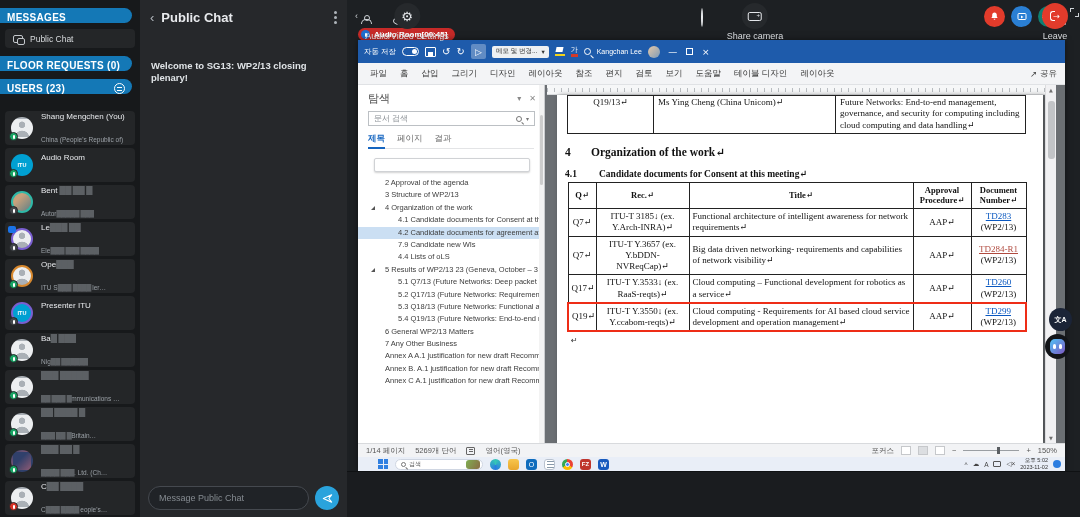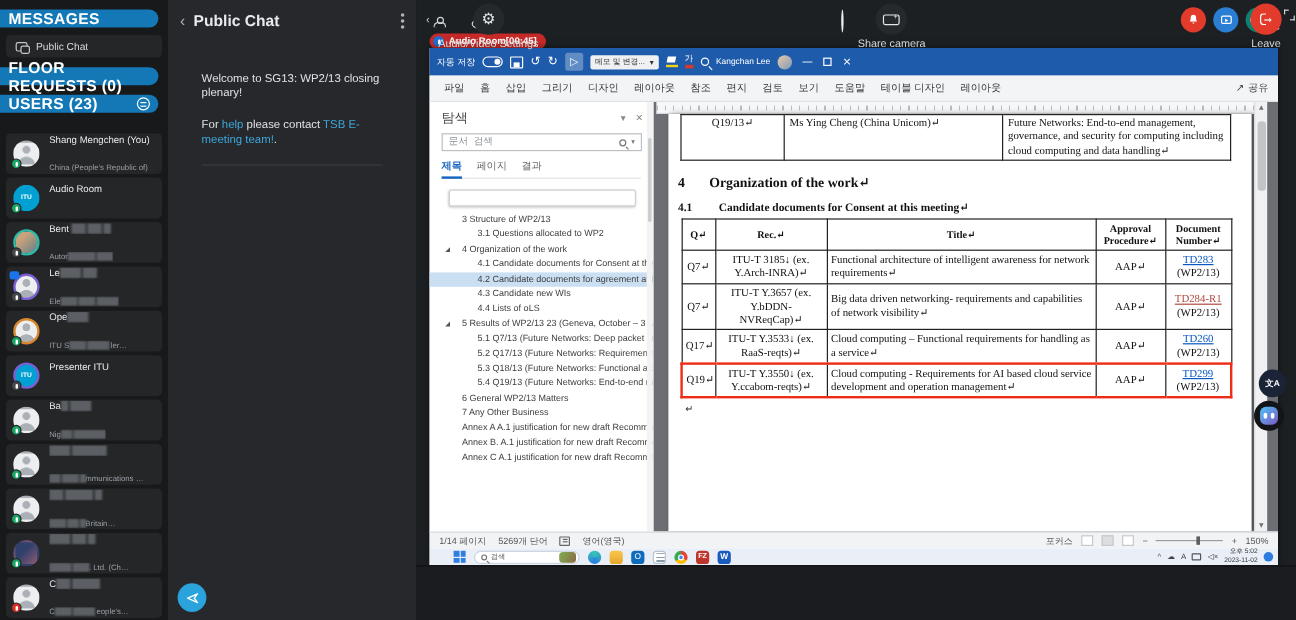--- a/index.html
+++ b/index.html
@@ -2,22 +2,22 @@
 <html><head>
 <meta charset="utf-8">
 <style>
   *{margin:0;padding:0;box-sizing:border-box}
   html,body{width:1080px;height:517px;overflow:hidden;background:#141619;
     font-family:"Liberation Sans","DejaVu Sans",sans-serif}
 
   
   #sidebar{position:absolute;left:0;top:0;width:140px;height:517px;background:#17191b}
   .s-head{height:15px;background:#1478b6;border-radius:0 8px 8px 0;margin:8px 8px 6px 0;
-    display:flex;align-items:center;justify-content:space-between;padding:0 7px;
-    font-size:13px;font-weight:bold;letter-spacing:.3px;color:#fff}
+    display:flex;align-items:flex-end;justify-content:space-between;padding:0 7px;
+    font-size:10px;font-weight:bold;letter-spacing:.3px;color:#fff}
   .s-item{height:19px;background:#242628;border-radius:4px;margin:0 5px 8px 5px;
     display:flex;align-items:center;gap:7px;padding:0 8px;color:#d7dadd;font-size:8.5px}
   .bub{width:10px;height:8px;border:1.2px solid #c3c7cb;border-radius:2px;position:relative}
   .bub::after{content:'';position:absolute;right:-3px;bottom:-3px;width:6px;height:5px;
     border:1.2px solid #c3c7cb;border-radius:2px;background:#242628}
   .ugear{width:11px;height:11px;border:1.2px solid #fff;border-radius:50%;position:relative}
   .ugear::before{content:'';position:absolute;left:2px;right:2px;top:3px;height:1px;background:#fff;box-shadow:0 3px 0 #fff}
   .user-list{position:absolute;top:111px;left:0;right:0;bottom:0;overflow:hidden}
   .u-card{height:34px;background:#242628;border-radius:4px;margin:0 5px 3px 5px;
     display:flex;align-items:center;gap:8px;padding:0 6px}
@@ -40,21 +40,21 @@
   .u-org{font-size:6.5px;color:#9aa0a6;white-space:nowrap;overflow:hidden}
   .redx{color:#5c6064;letter-spacing:-.5px;filter:blur(.7px);font-family:"DejaVu Sans",sans-serif}
 
   
   #chat{position:absolute;left:140px;top:0;width:207px;height:517px;background:#26282b}
   .c-head{display:flex;align-items:center;padding:9px 10px 4px 10px;color:#e8eaed}
   .c-back{font-size:13px;color:#aeb4ba;margin-right:7px}
   .c-title{font-size:13px;font-weight:bold}
   .kebab{margin-left:auto;width:3px}
   .kebab i{display:block;width:3px;height:3px;border-radius:50%;background:#aeb4ba;margin:2px 0}
-  .c-msg{margin:0 28px;font-size:9.5px;font-weight:normal;color:#dfe3e6;line-height:1.3}
+  .c-msg{margin:0 11px;font-size:9.5px;font-weight:bold;color:#dfe3e6;line-height:1.3}
   .m1{margin-top:30px}
   .m2{margin-top:14px;padding-bottom:14px;border-bottom:1px solid #3a3d41}
   .lnk{color:#3fa7dc}
   .c-input-row{position:absolute;left:8px;bottom:7px;right:8px;display:flex;align-items:center;gap:6px}
   .c-input{flex:1;height:24px;border-radius:13px;background:#202327;border:1px solid #45494f;
     color:#cfd3d7;font-size:9px;padding:0 10px;outline:none;font-family:inherit}
   .c-input::placeholder{color:#858b91}
   .send{width:24px;height:24px;border-radius:50%;background:#2aa3dc;flex:none;display:flex;
     align-items:center;justify-content:center}
 
@@ -109,21 +109,21 @@
     gap:13px;padding:0 12px;font-size:8.5px;color:#333}
   .w-share{margin-left:auto;display:flex;align-items:center;gap:3px;color:#444;font-family:"DejaVu Sans",sans-serif}
   .w-body{position:absolute;top:45px;left:0;right:0;bottom:28px;display:flex}
 
   
   .nav-pane{width:187px;background:#fff;border-right:1px solid #c9cbce;position:relative;overflow:hidden}
   .nav-h{display:flex;align-items:center;padding:6px 8px 2px 10px;font-size:11px;color:#4a4a4a}
   .nav-h .sp{margin-left:auto;color:#888;font-size:8px;font-family:"DejaVu Sans",sans-serif}
   .nav-h .sp+.sp{margin-left:8px}
   .nav-search{margin:3px 9px 0 10px;border:1px solid #bcc0c4;height:15px;display:flex;align-items:center;padding:0 5px;gap:4px}
-  .nav-search input{border:none;outline:none;flex:1;font-size:8px;color:#555;min-width:0;font-family:Liberation Mono, monospace}
+  .nav-search input{border:none;outline:none;flex:1;font-size:8px;color:#555;min-width:0;font-family:Liberation Serif, serif}
   .nav-search input::placeholder{color:#8a8f94}
   .mag2{width:6px;height:6px;border:1.1px solid #777;border-radius:50%;position:relative;flex:none}
   .mag2::after{content:'';position:absolute;left:5px;top:5px;width:3px;height:1.1px;background:#777;transform:rotate(45deg);transform-origin:0 0}
   .nav-tabs{display:flex;gap:12px;margin:7px 10px 0 10px;font-size:8.5px;color:#666;border-bottom:1px solid #e3e4e6;padding-bottom:3px}
   .nt-active{color:#1565c0;font-weight:bold;border-bottom:2px solid #1565c0;margin-bottom:-4px;padding-bottom:2px}
   .nav-selbox{margin:9px 14px 5px 16px;height:14px;background:#fff;border:1px solid #d0d2d5;border-radius:2px;box-shadow:0 1px 2px rgba(0,0,0,.18)}
   .nav-outline{font-size:7.5px;color:#3d3d3d}
   .no-item{height:12.4px;line-height:12.4px;padding-left:27px;white-space:nowrap;overflow:hidden;position:relative}
   .no-item.sub{padding-left:40px}
   .no-item.sel{background:#cbdff3}
@@ -377,22 +377,22 @@
   <div class="c-head">
     <span class="c-back">‹</span>
     <span class="c-title">Public Chat</span>
     <span class="kebab">
         <i></i>
         <i></i>
         <i></i>
       </span>
   </div>
   <div class="c-msg m1">Welcome to SG13: WP2/13 closing plenary!</div>
-  <div class="c-msg m2"><span>For </span><span class="lnk">help</span><span> please contact </span><span class="lnk">TSB E-meeting team!</span><span>.</span></div>
   <div class="c-input-row">
+    <input class="c-input" placeholder="Message Public Chat" style="">
     <span class="send">
       <svg width="11" height="11" viewBox="0 0 24 24">
           <path d="M3 12l18-8-6 8 6 8z" fill="none" stroke="#fff" stroke-width="2.4" stroke-linejoin="round"></path>
         </svg>
     </span>
   </div>
 </section>
 
 <section id="main">
   <span class="mt-ic" style="left:8px;top:11px;font-size:9px">‹</span>
@@ -492,32 +492,32 @@
         </div>
         <div class="nav-tabs">
           <span class="nt-active">제목</span>
           <span>페이지</span>
           <span>결과</span>
         </div>
         <div class="nav-selbox"></div>
         <div class="nav-outline">
 
 
+            <div class="no-item">2 Approval of the agenda</div>
 
             <div class="no-item">3 Structure of WP2/13</div>
 
-            <div class="no-item sub">3.1 Questions allocated to WP2</div>
 
             <div class="no-item exp">4 Organization of the work</div>
 
             <div class="no-item sub">4.1 Candidate documents for Consent at this me...</div>
 
             <div class="no-item sub sel">4.2 Candidate documents for agreement at this...</div>
 
-            <div class="no-item sub">4.3 Candidate new WIs</div>
+            <div class="no-item sub">7.9 Candidate new WIs</div>
 
             <div class="no-item sub">4.4 Lists of oLS</div>
 
             <div class="no-item exp">5 Results of WP2/13 23 (Geneva, October – 3 Nove...</div>
 
             <div class="no-item sub">5.1 Q7/13 (Future Networks: Deep packet inspect...</div>
 
             <div class="no-item sub">5.2 Q17/13 (Future Networks: Requirements and...</div>
 
             <div class="no-item sub">5.3 Q18/13 (Future Networks: Functional architec...</div>
@@ -595,21 +595,21 @@
                   <td class="ctr">Q7↵</td>
                   <td class="ctr">ITU-T Y.3657 (ex. Y.bDDN-NVReqCap)↵</td>
                   <td>Big data driven networking- requirements and capabilities of network visibility↵</td>
                   <td class="ctr">AAP↵</td>
                   <td class="ctr"><a>TD284-R1</a><br><span>(WP2/13)</span></td>
                 </tr>
 
                 <tr>
                   <td class="ctr">Q17↵</td>
                   <td class="ctr">ITU-T Y.3533↓ (ex. RaaS-reqts)↵</td>
-                  <td>Cloud computing – Functional requirements for handling as a service↵</td>
+                  <td>Cloud computing – Functional development for robotics as a service↵</td>
                   <td class="ctr">AAP↵</td>
                   <td class="ctr"><a>TD260</a><br><span>(WP2/13)</span></td>
                 </tr>
 
                 <tr class="hl">
                   <td class="ctr">Q19↵</td>
                   <td class="ctr">ITU-T Y.3550↓ (ex. Y.ccabom-reqts)↵</td>
                   <td>Cloud computing - Requirements for AI based cloud service development and operation management↵</td>
                   <td class="ctr">AAP↵</td>
                   <td class="ctr"><a>TD299</a><br><span>(WP2/13)</span></td>
@@ -676,21 +676,21 @@
       </span>
     </div>
   </div>
 
   
   <div class="bbar"></div>
   <div class="bctl" style="left:60px">
     <span class="bicon" style="font-size:13px">⚙</span>
     <span>Audio/Video Settings</span>
   </div>
-  <div class="bctl" style="left:396px">
+  <div class="bctl" style="left:408px">
     <span class="bicon">
         <span class="cam"></span>
       </span>
     <span>Share camera</span>
   </div>
   <div class="bctl" style="left:708px">
     <span class="bicon red">
         <span class="leave-g">
           <span class="leave-brk"></span>
           <span class="leave-arr">→</span>

